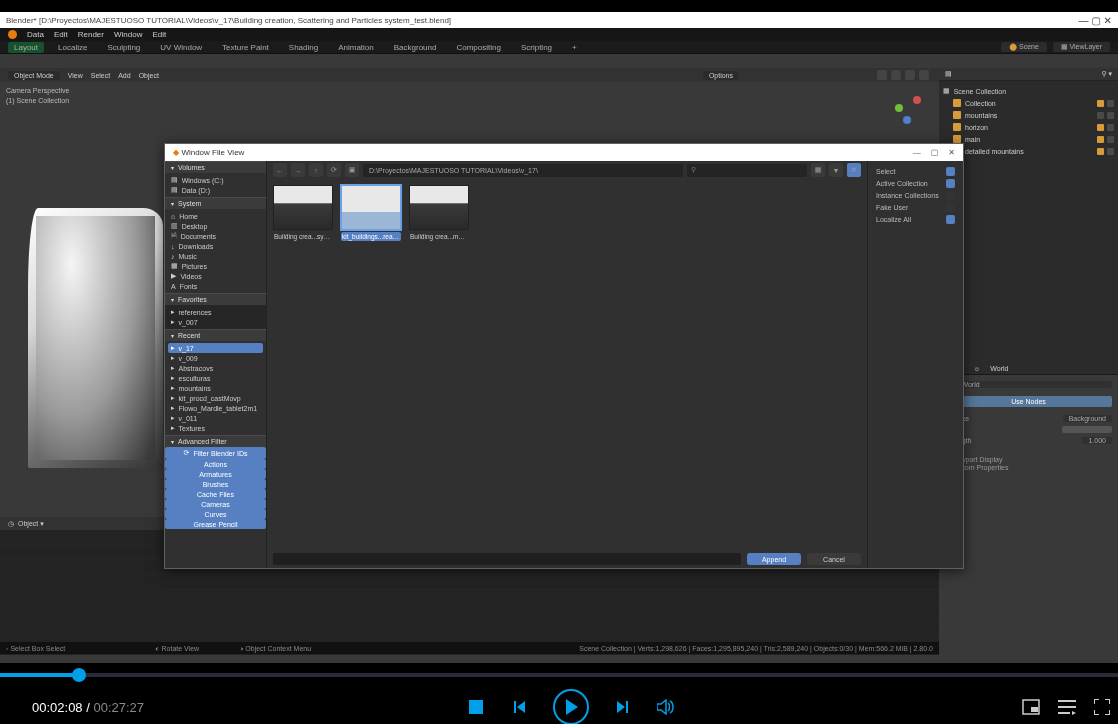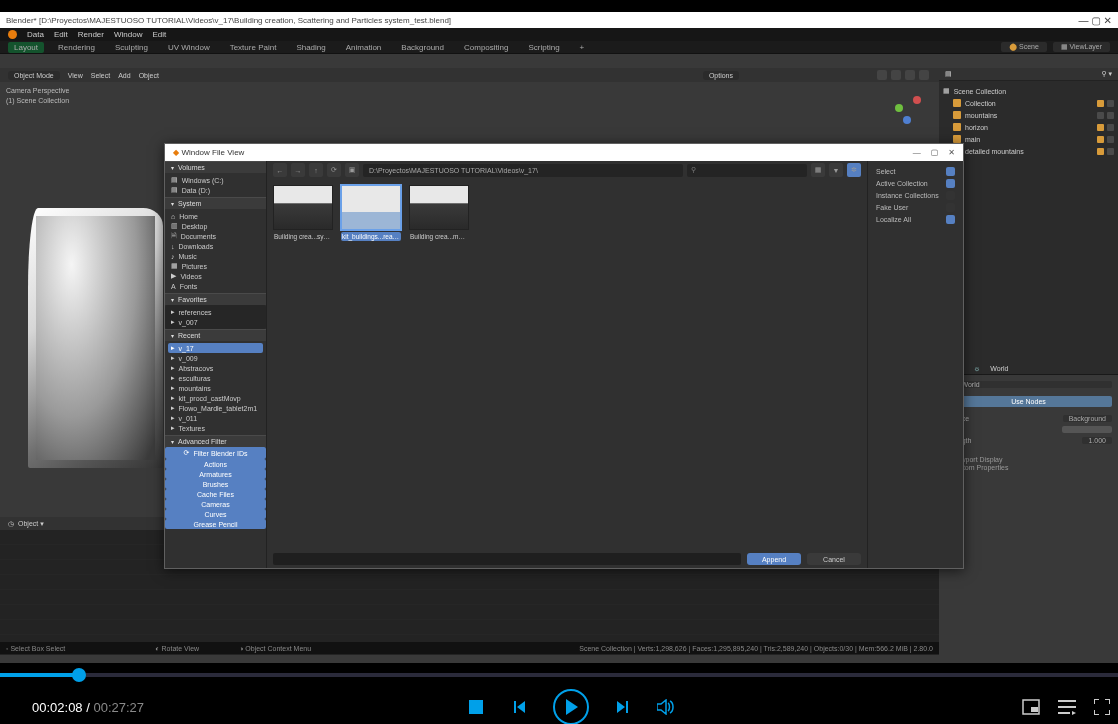--- a/index.html
+++ b/index.html
@@ -118,21 +118,21 @@
       <div class="menubar">
         <span class="logo"></span>
         <span>Data</span>
         <span>Edit</span>
         <span>Render</span>
         <span>Window</span>
         <span>Edit</span>
       </div>
       <div class="tabbar">
         <span class="tab active">Layout</span>
-        <span class="tab">Rendering</span>
+        <span class="tab">Localize</span>
         <span class="tab">Sculpting</span>
         <span class="tab">UV Window</span>
         <span class="tab">Texture Paint</span>
         <span class="tab">Shading</span>
         <span class="tab">Animation</span>
         <span class="tab">Background</span>
         <span class="tab">Compositing</span>
         <span class="tab">Scripting</span>
         <span class="tab">+</span>
         <div class="scene-right">

